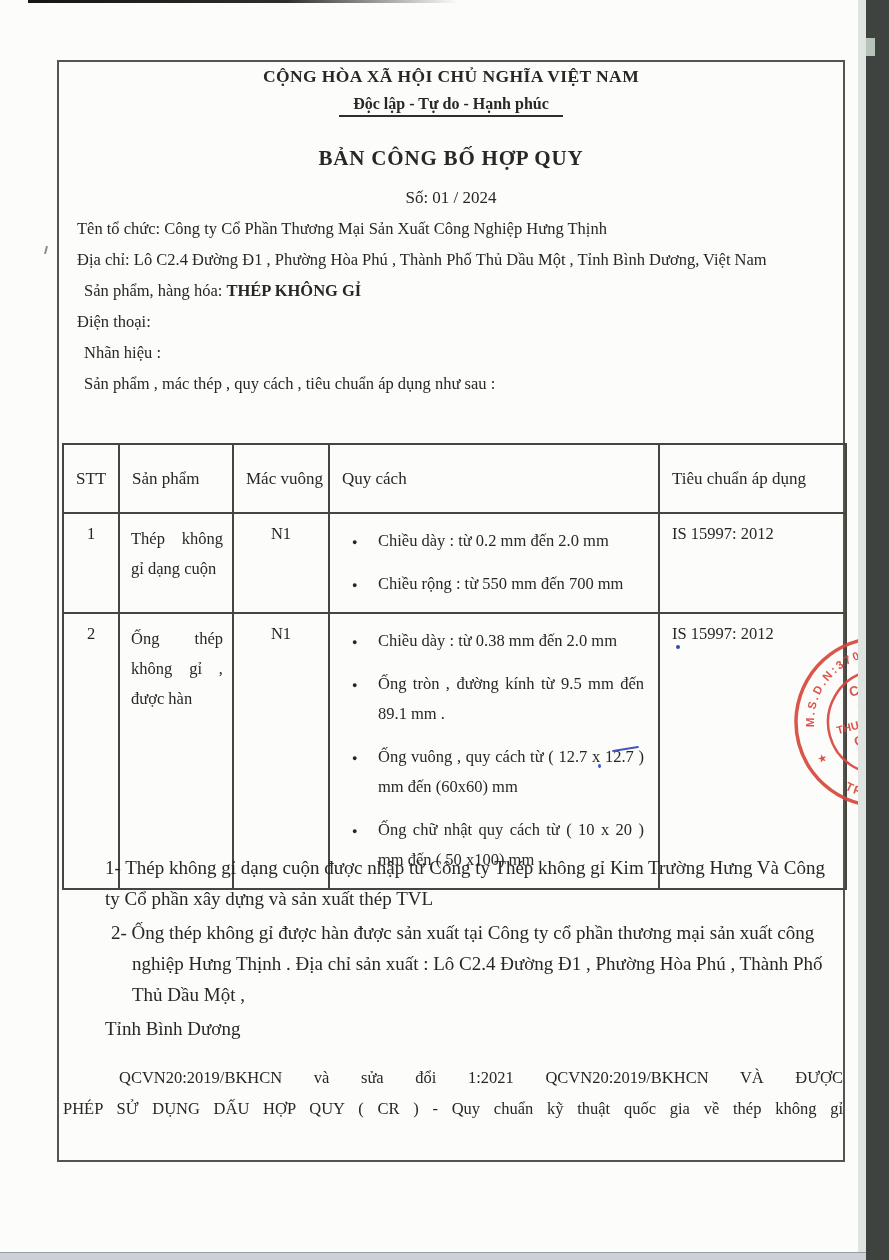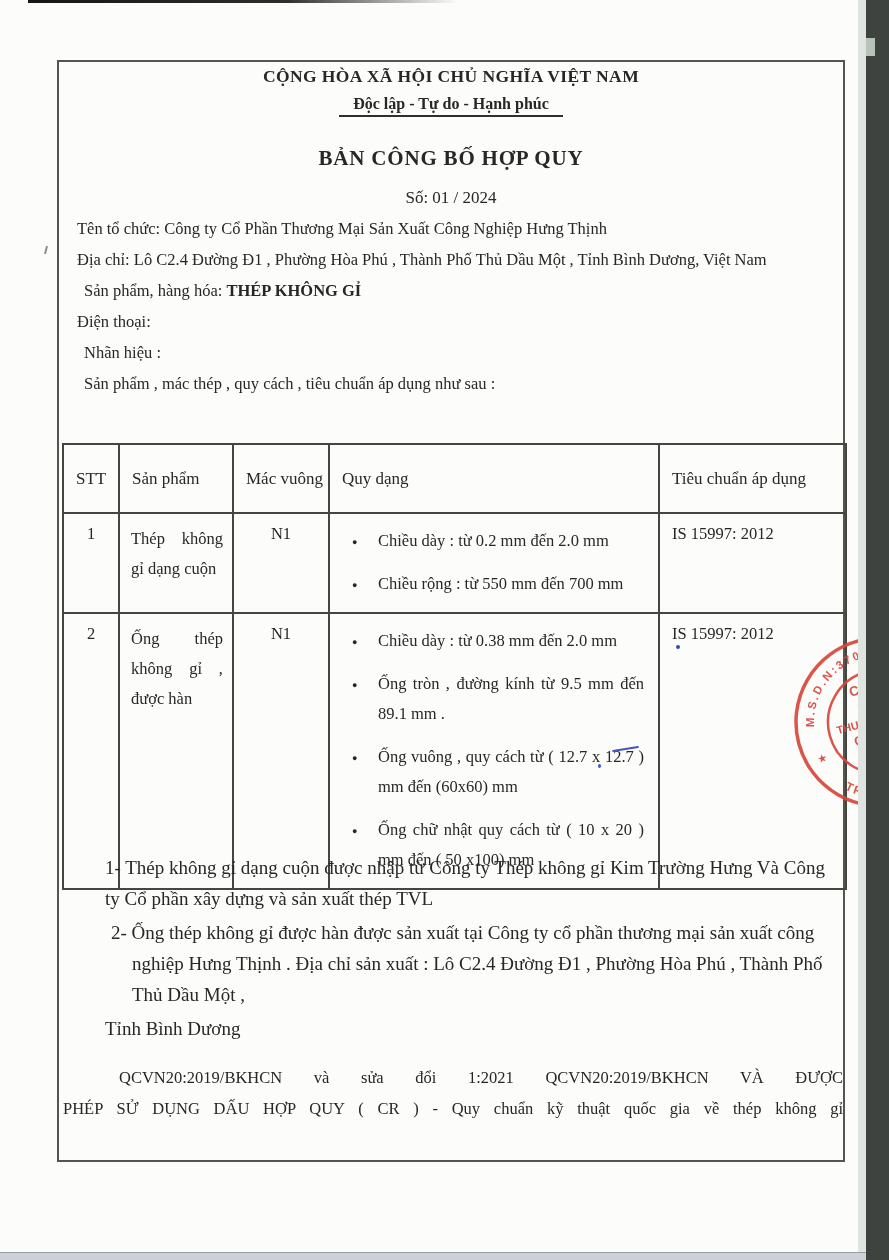--- a/index.html
+++ b/index.html
@@ -92,21 +92,21 @@
         <col style="width:114px">
         <col style="width:96px">
         <col style="width:330px">
         <col style="width:187px">
       </colgroup>
     <tbody>
         <tr>
       <th class="c">STT</th>
       <th>Sản phẩm</th>
       <th>Mác vuông</th>
-      <th>Quy dạng</th>
+      <th>Quy cách</th>
       <th>Tiêu chuẩn áp dụng</th>
     </tr>
     <tr style="height:93px">
       <td class="cell-stt">1</td>
       <td class="cell-sp">Thép không gỉ dạng cuộn</td>
       <td class="cell-mt">N1</td>
       <td class="cell-qc">
         <div class="spec">Chiều dày : từ 0.2 mm đến 2.0 mm</div>
         <div class="spec">Chiều rộng : từ 550 mm đến 700 mm</div>
       </td>

